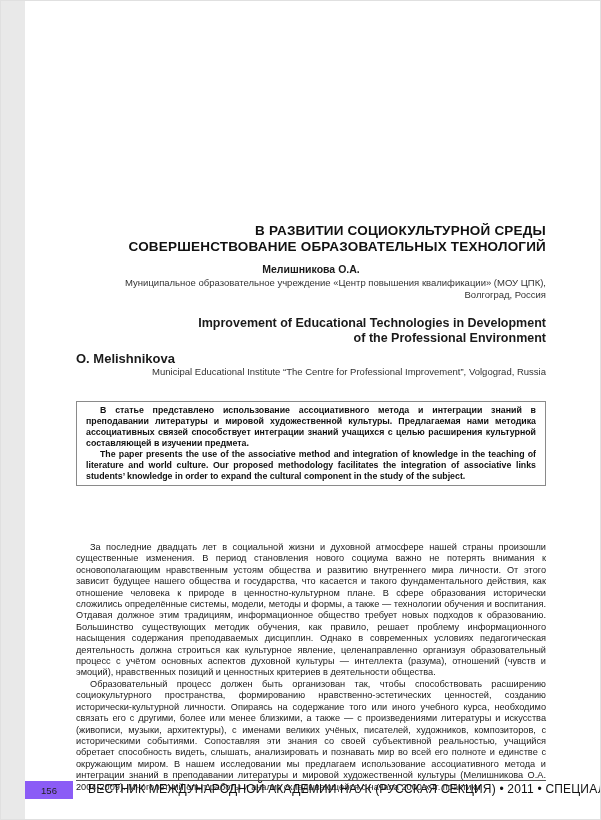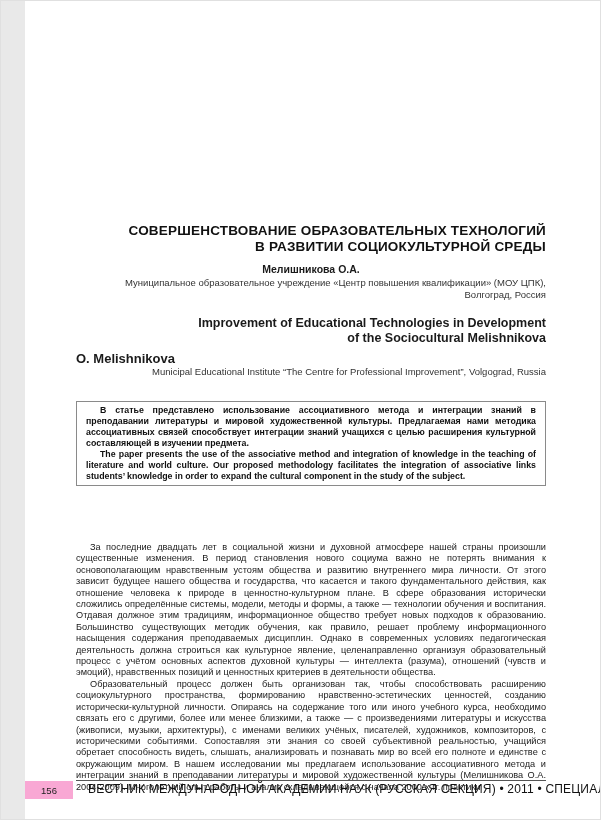--- a/index.html
+++ b/index.html
@@ -108,21 +108,21 @@
       bottom: 38px;
       width: 470px;
       border-top: 1px solid #555;
     }
     .page-number-box {
       position: absolute;
       left: 24px;
       bottom: 20px;
       width: 48px;
       height: 18px;
-      background: #f9a8d4;
+      background: #8b5cf6;
       display: flex;
       align-items: center;
       justify-content: center;
       font-size: 9.5px;
       color: #222;
     }
     .footer-text {
       position: absolute;
       left: 87px;
       bottom: 23px;
@@ -136,34 +136,34 @@
 </head>
 <body>
 
 <div class="page">
 
   <div class="side-strip"></div>
 
   <div class="content">
 
     <div class="ru-title">
+      <div>В РАЗВИТИИ СОЦИОКУЛЬТУРНОЙ СРЕДЫ</div>
       <div>СОВЕРШЕНСТВОВАНИЕ ОБРАЗОВАТЕЛЬНЫХ ТЕХНОЛОГИЙ</div>
-      <div>В РАЗВИТИИ СОЦИОКУЛЬТУРНОЙ СРЕДЫ</div>
     </div>
 
     <div class="ru-author">Мелишникова О.А.</div>
 
     <div class="ru-affil">
       <div>Муниципальное образовательное учреждение «Центр повышения квалификации» (МОУ ЦПК),</div>
       <div>Волгоград, Россия</div>
     </div>
 
     <div class="en-title">
       <div>Improvement of Educational Technologies in Development</div>
-      <div>of the Sociocultural Melishnikova</div>
+      <div>of the Professional Environment</div>
     </div>
 
     <div class="en-author">O. Melishnikova</div>
 
     <div class="en-affil">Municipal Educational Institute “The Centre for Professional Improvement”, Volgograd, Russia</div>
 
     <div class="abstract">
       <p>В статье представлено использование ассоциативного метода и интеграции знаний в преподавании литературы и мировой художественной культуры. Предлагаемая нами методика ассоциативных связей способствует интеграции знаний учащихся с целью расширения культурной составляющей в изучении предмета.</p>
       <p>The paper presents the use of the associative method and integration of knowledge in the teaching of literature and world culture. Our proposed methodology facilitates the integration of associative links students’ knowledge in order to expand the cultural component in the study of the subject.</p>
     </div>

